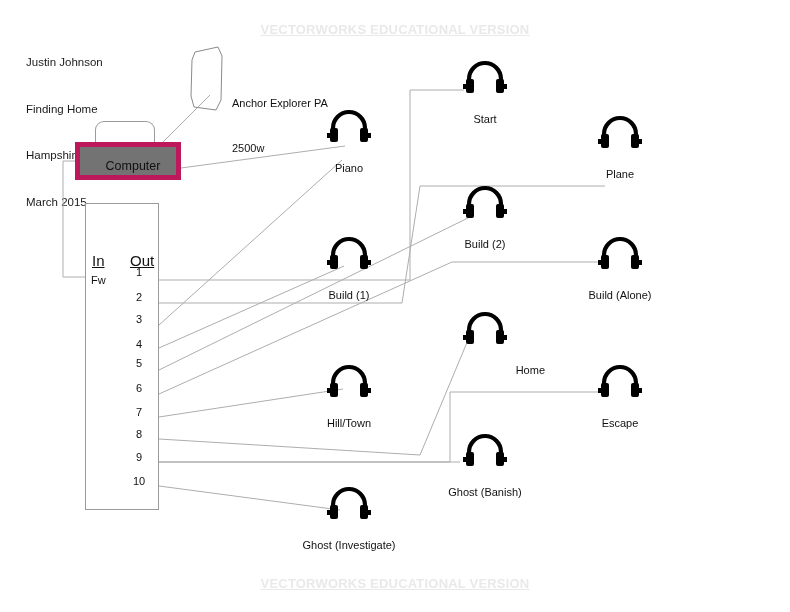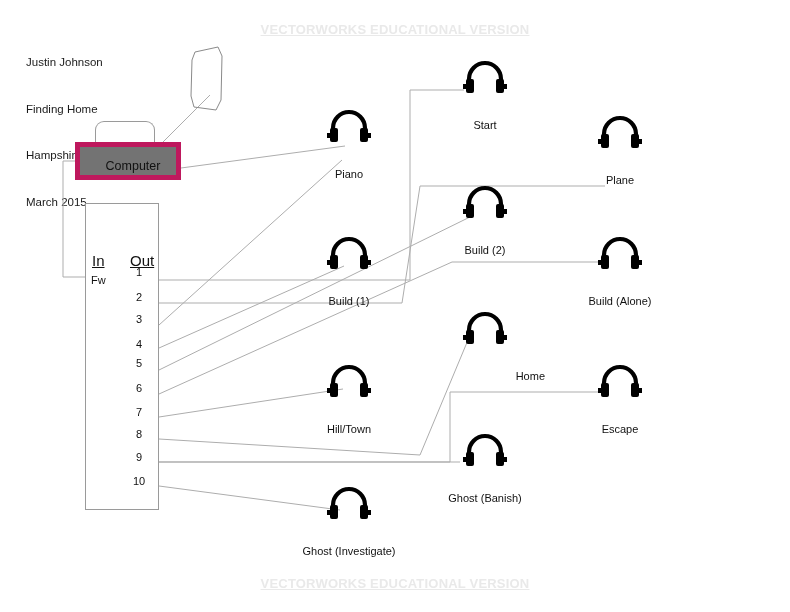--- a/index.html
+++ b/index.html
@@ -162,21 +162,21 @@
     text-align: center;
   }
   .hp-icon {
     display: block;
     margin: 0 auto;
     width: 44px;
     height: 38px;
   }
   .station-label {
     display: block;
-    margin-top: 22px;
+    margin-top: 16px;
     font-size: 11px;
     color: #111;
     white-space: nowrap;
   }
 </style>
 </head>
 <body>
 
 <div id="canvas">
 
@@ -203,20 +203,24 @@
       <path d="M 159,417 L 343,389" class="wire" stroke="#adadad"></path>
       <path d="M 159,439 L 420,455 L 468,340" class="wire" stroke="#adadad"></path>
       <path d="M 159,462 L 450,462 L 450,392 L 605,392" class="wire" stroke="#adadad"></path>
       <path d="M 159,462 L 460,462" class="wire" stroke="#adadad"></path>
       <path d="M 159,486 L 340,510" class="wire" stroke="#adadad"></path>
     </svg>
 
   <svg class="wires" id="speaker-layer" viewBox="0 0 790 612">
       <path d="M 195,52 L 218,47 L 222,56 L 221,100 L 216,110 L 194,107 L 191,96 L 192,60 Z" class="shape-line" stroke="#9a9a9a"></path>
     </svg>
+  <div id="speaker-label">
+    <div>Anchor Explorer PA</div>
+    <div>2500w</div>
+  </div>
 
   <div id="computer-lid"></div>
   <div id="computer-box">
     <div id="computer-label">Computer</div>
   </div>
 
   <div id="interface-box"></div>
   <div class="col-head" id="head-in">In</div>
   <div class="col-head" id="head-out">Out</div>
   <div id="fw-label">Fw</div>

